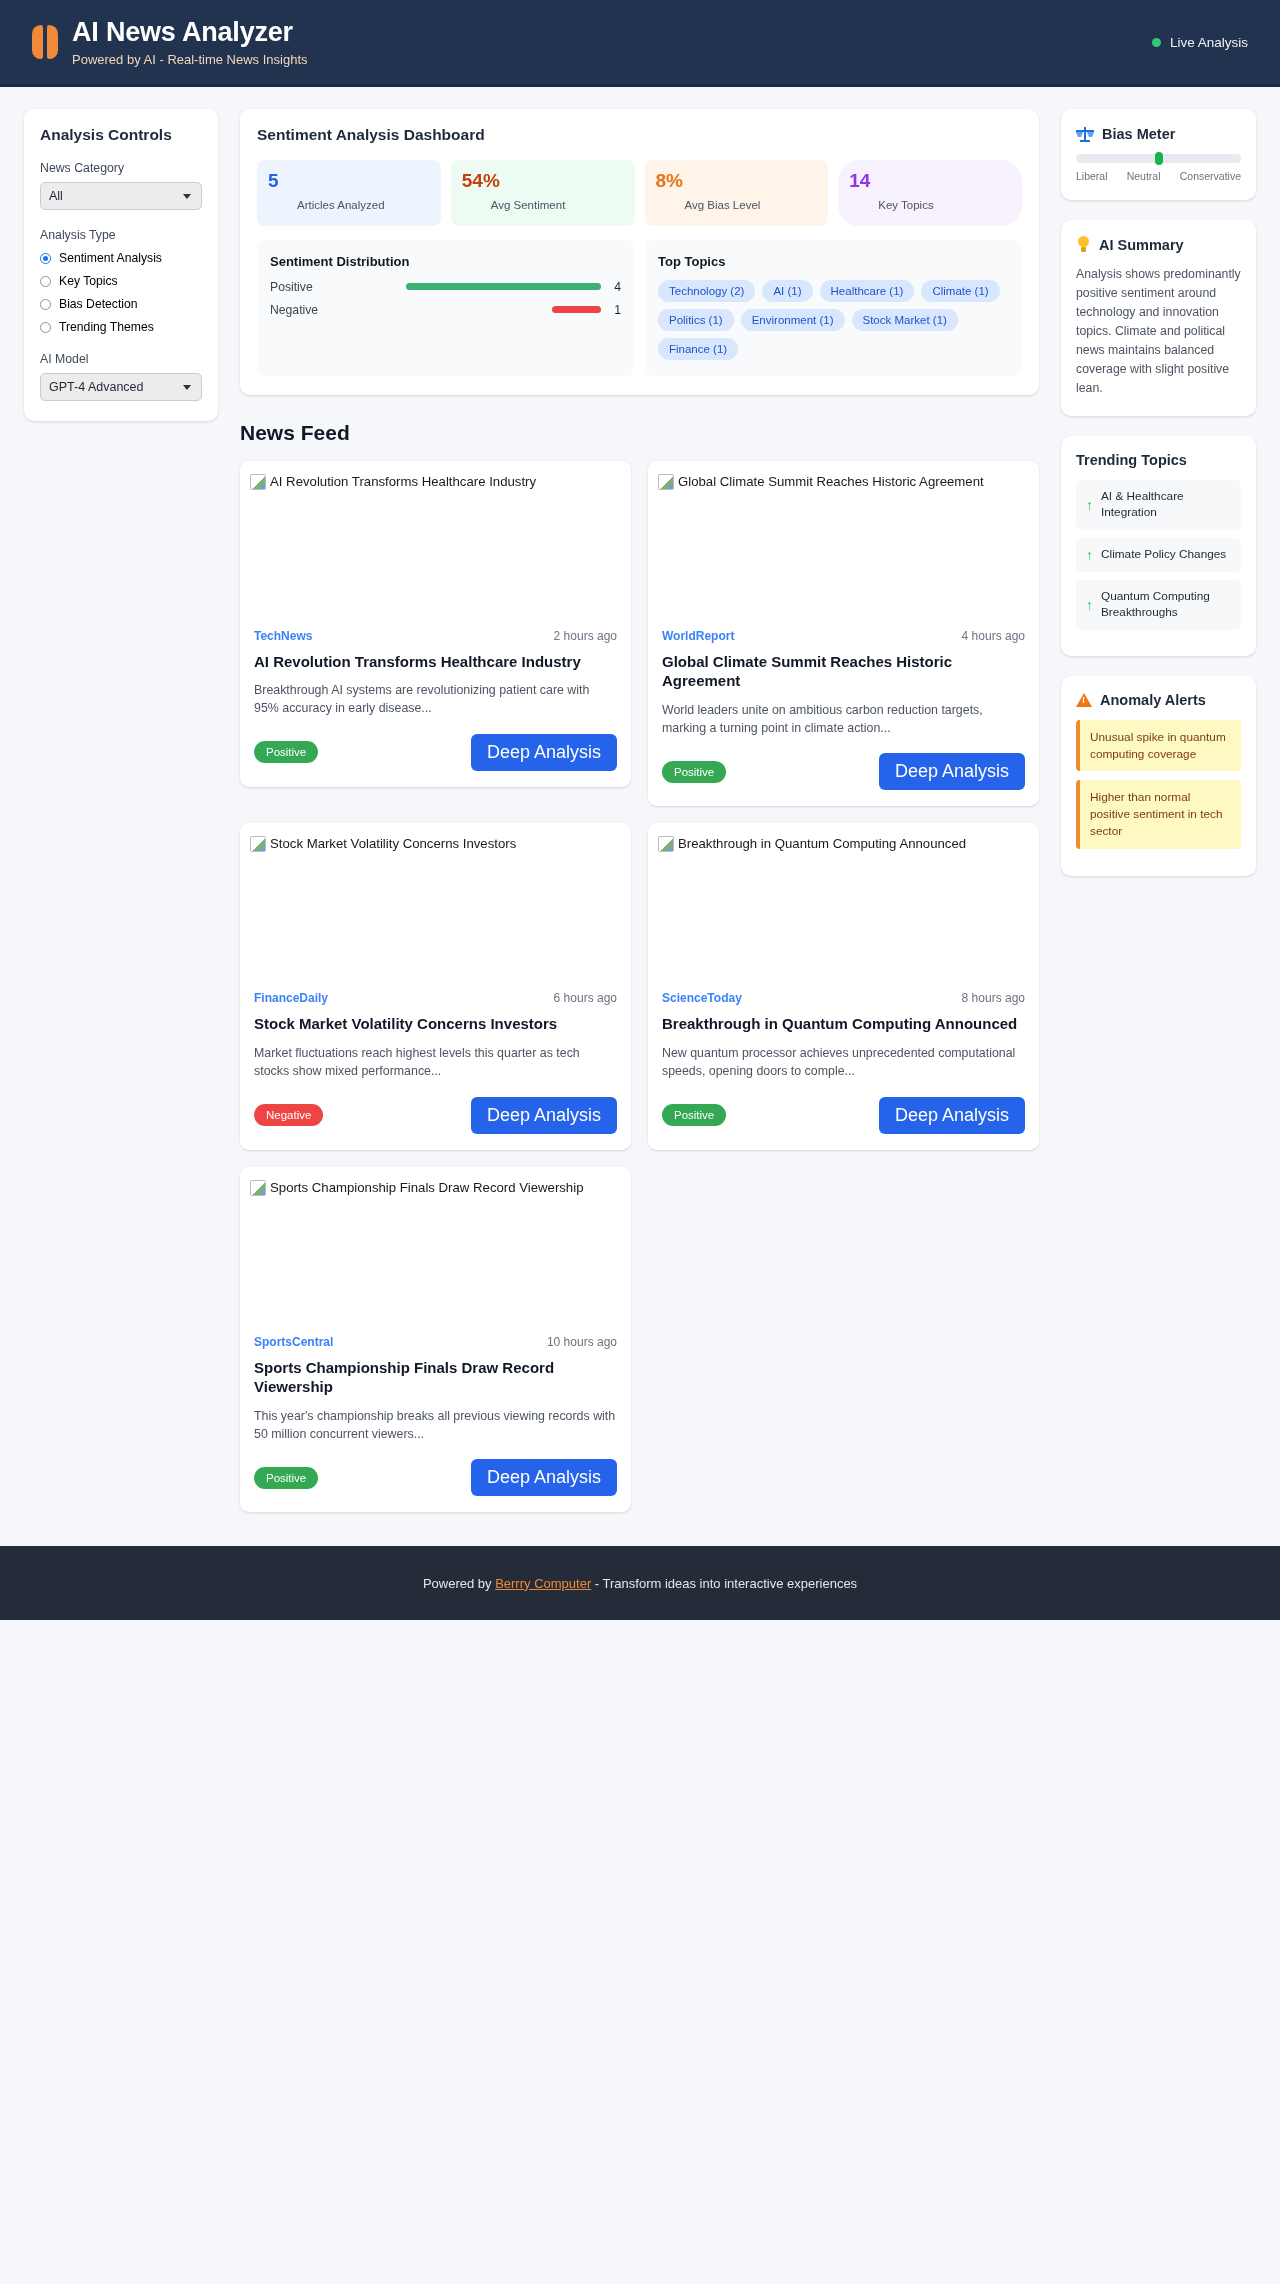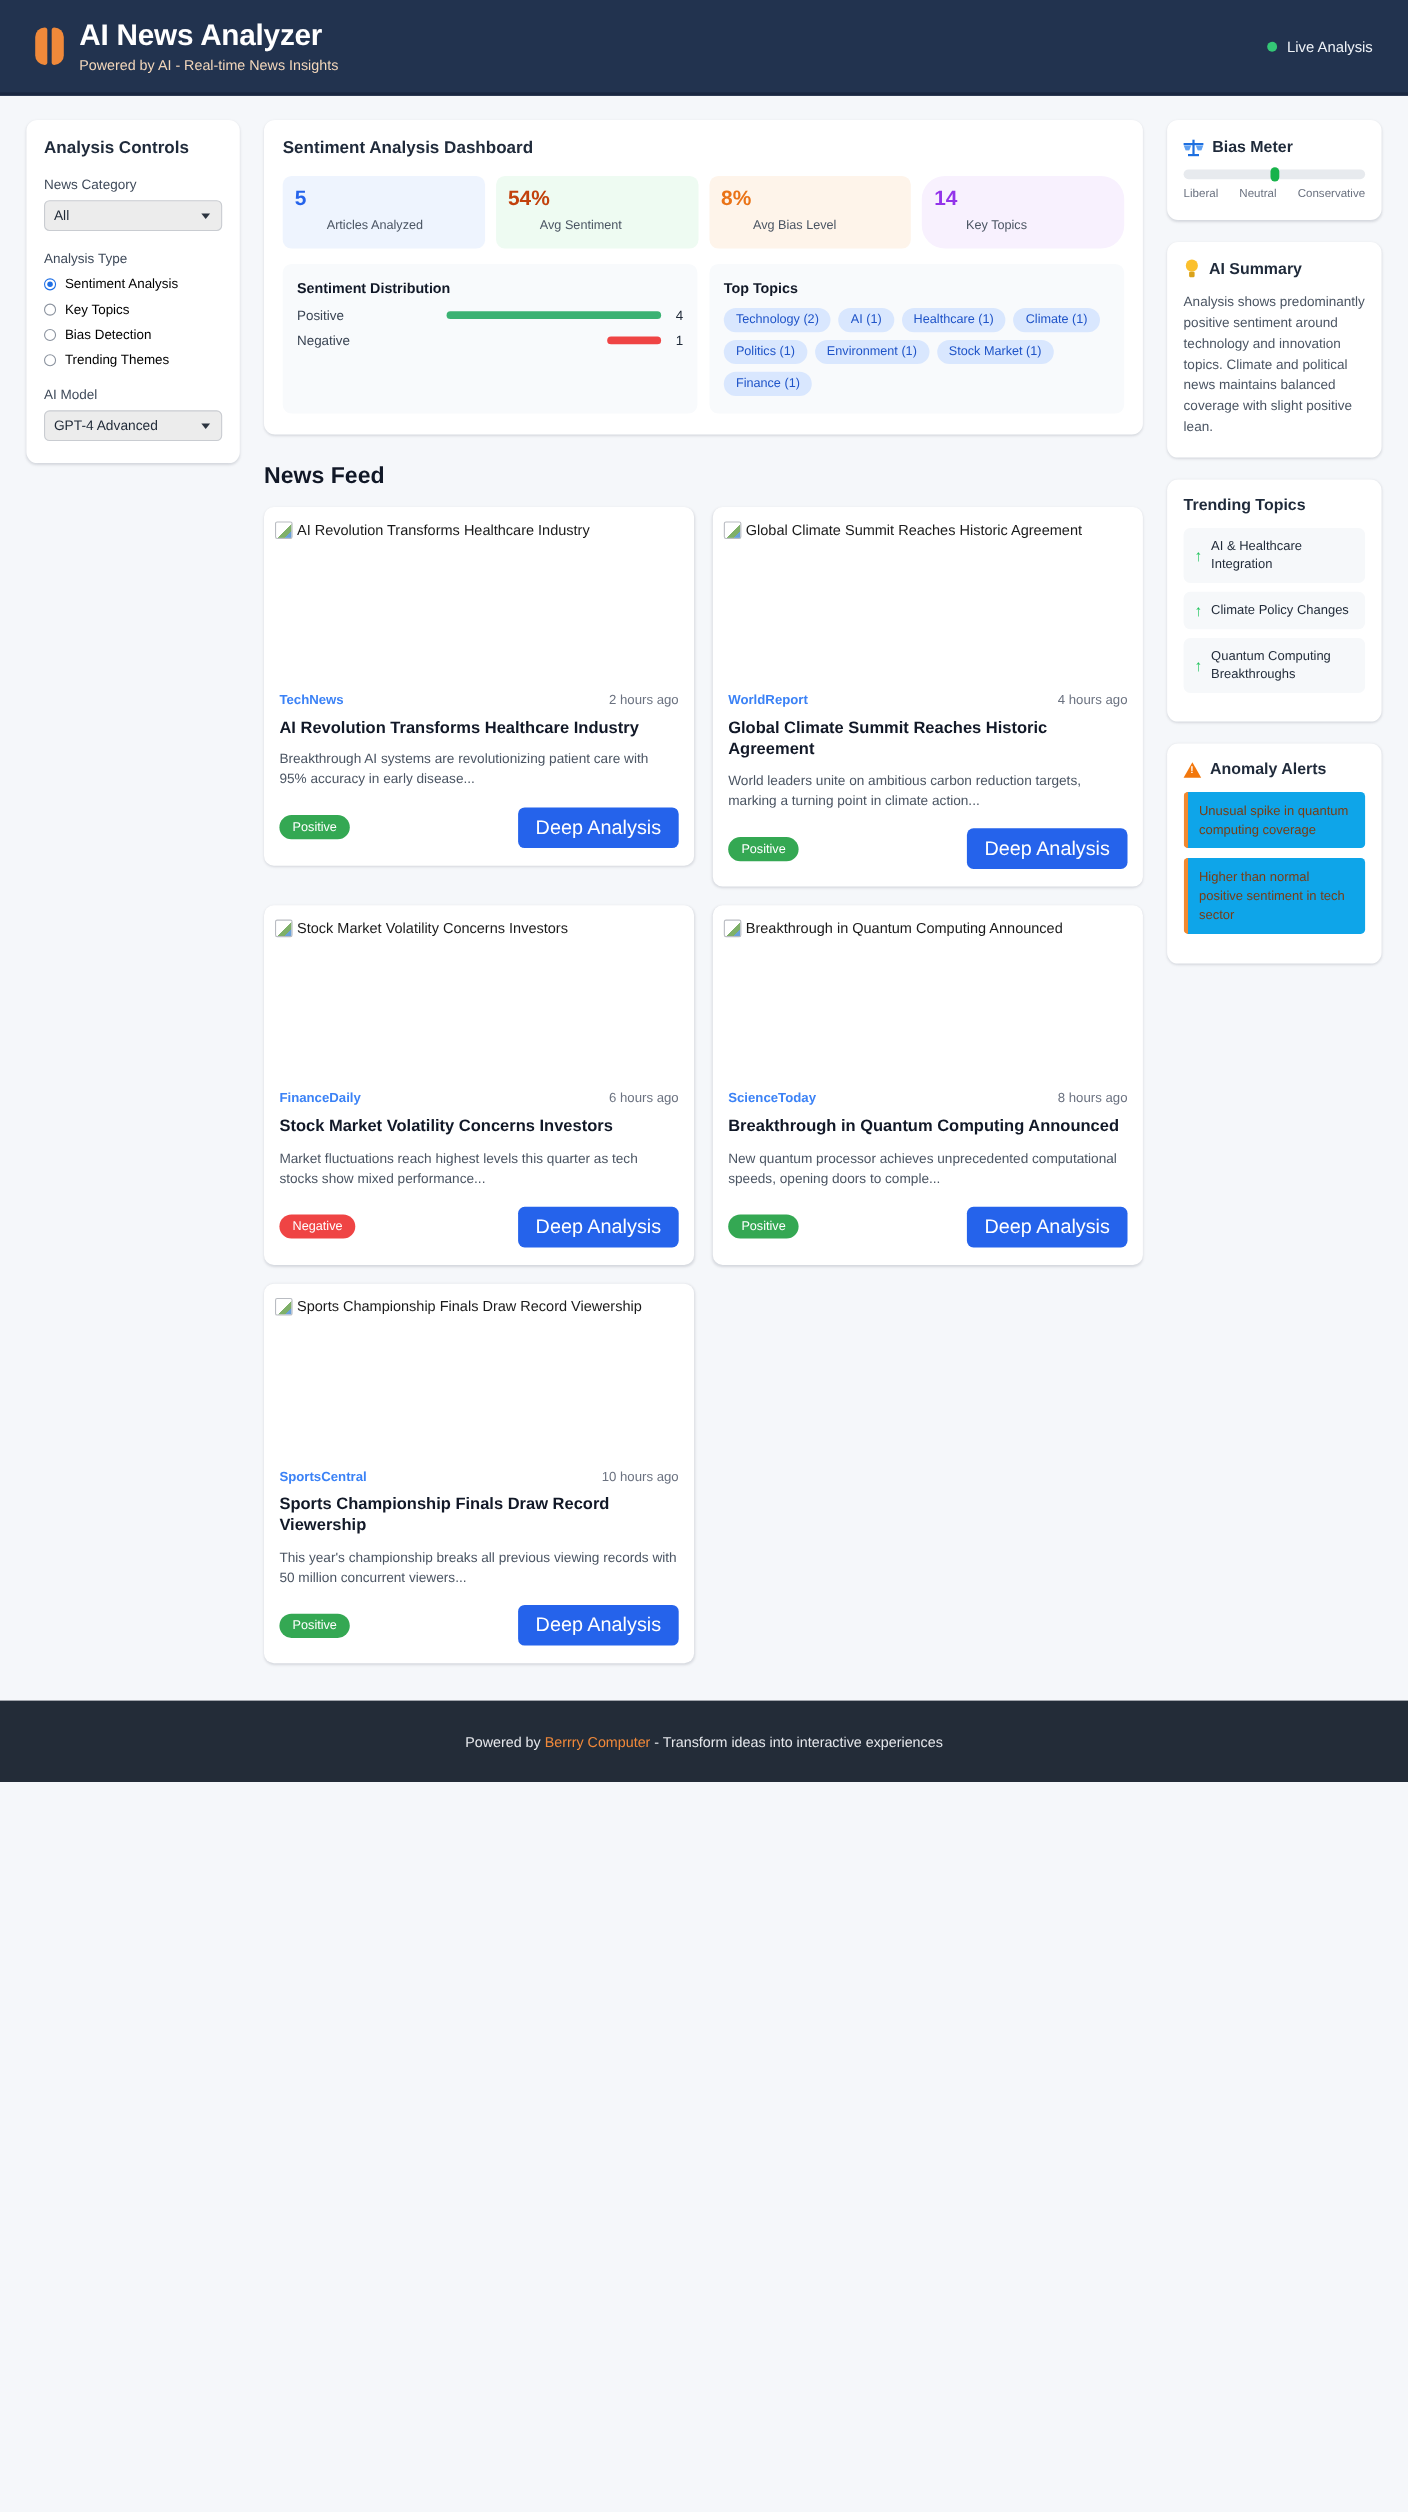--- a/index.html
+++ b/index.html
@@ -175,32 +175,32 @@
   .meter-labels { display: flex; justify-content: space-between; font-size: 10.5px; color: #6b7280; }
 
   .trend-item {
     background: #f6f8fa; border-radius: 6px; padding: 9px 10px; margin-bottom: 8px;
     display: flex; align-items: center; gap: 8px;
   }
   .trend-arrow { color: #22c55e; font-size: 14px; line-height: 1; flex: none; }
   .trend-label { font-size: 11.8px; color: #1f2937; line-height: 1.35; }
 
   .alert-item {
-    background: #0ea5e9; border-left: 4px solid #f2892f; border-radius: 4px;
+    background: #fef9c3; border-left: 4px solid #f2892f; border-radius: 4px;
     padding: 9px 10px; margin-bottom: 9px;
     font-size: 11.8px; color: #7a3c13; line-height: 1.42;
   }
 
   
   .footer {
     margin-top: 34px; background: #232c38; height: 74px;
     display: flex; align-items: center; justify-content: center;
   }
   .footer-text { font-size: 13px; color: #e5e7eb; }
-  .footer-brand { color: #f0893a; }
+  .footer-brand { color: #f0893a; text-decoration: underline; }
 </style>
 </head>
 <body>
 
 <div class="header">
   <div class="brand">
     <div class="brain-icon">
       <div class="lobe l"></div>
         <div class="lobe r"></div>
     </div>

